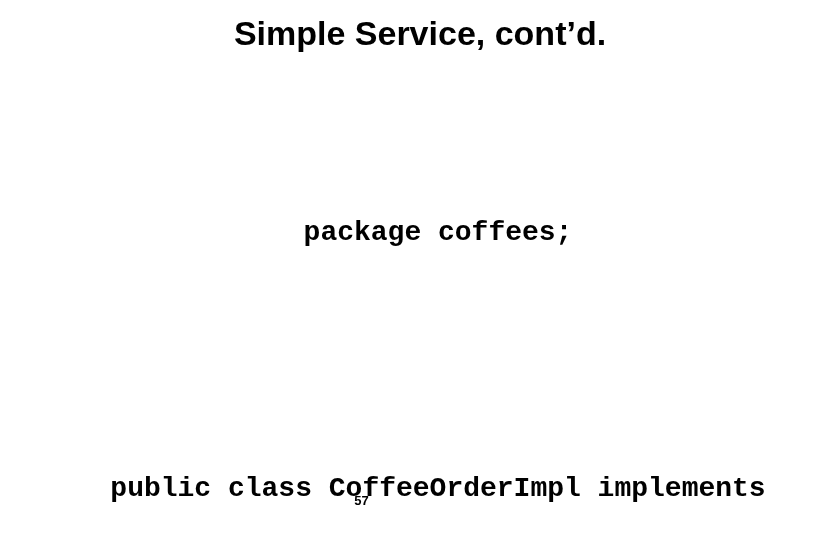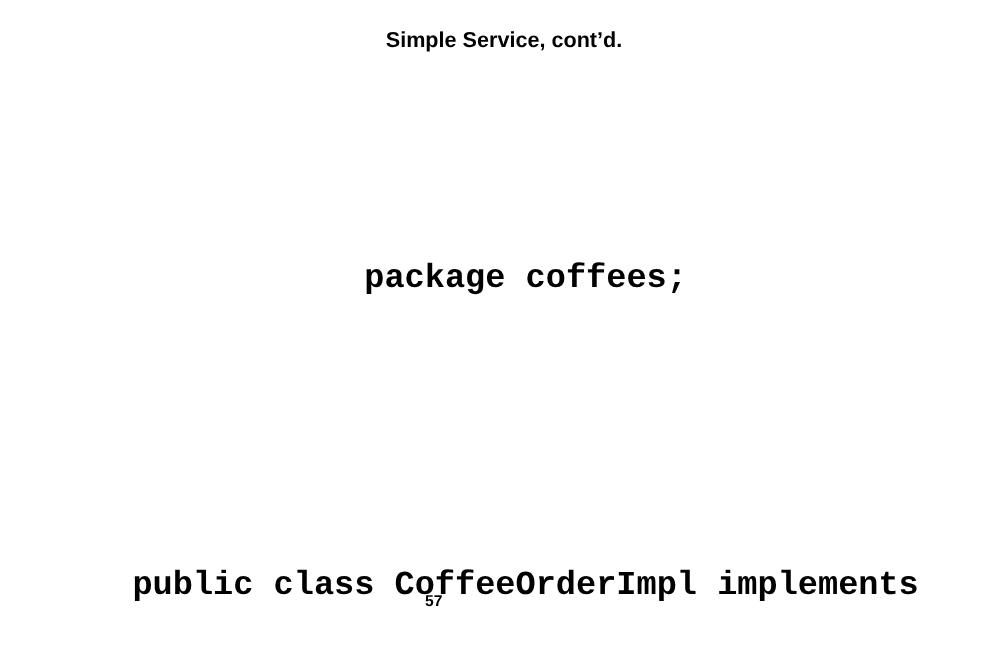--- a/index.html
+++ b/index.html
@@ -24,21 +24,21 @@
     background: #ffffff;
   }
   #slide-title {
     position: absolute;
     left: 0;
     top: 16px;
     width: 840px;
     text-align: center;
     font-family: "Liberation Sans", sans-serif;
     font-weight: bold;
-    font-size: 18px;
+    font-size: 34px;
     line-height: 34px;
     color: #000000;
     white-space: pre;
   }
   #code-body {
     position: absolute;
     left: 36px;
     top: 62px;
     width: 804px;
     font-family: "Liberation Mono", "DejaVu Sans Mono", monospace;

